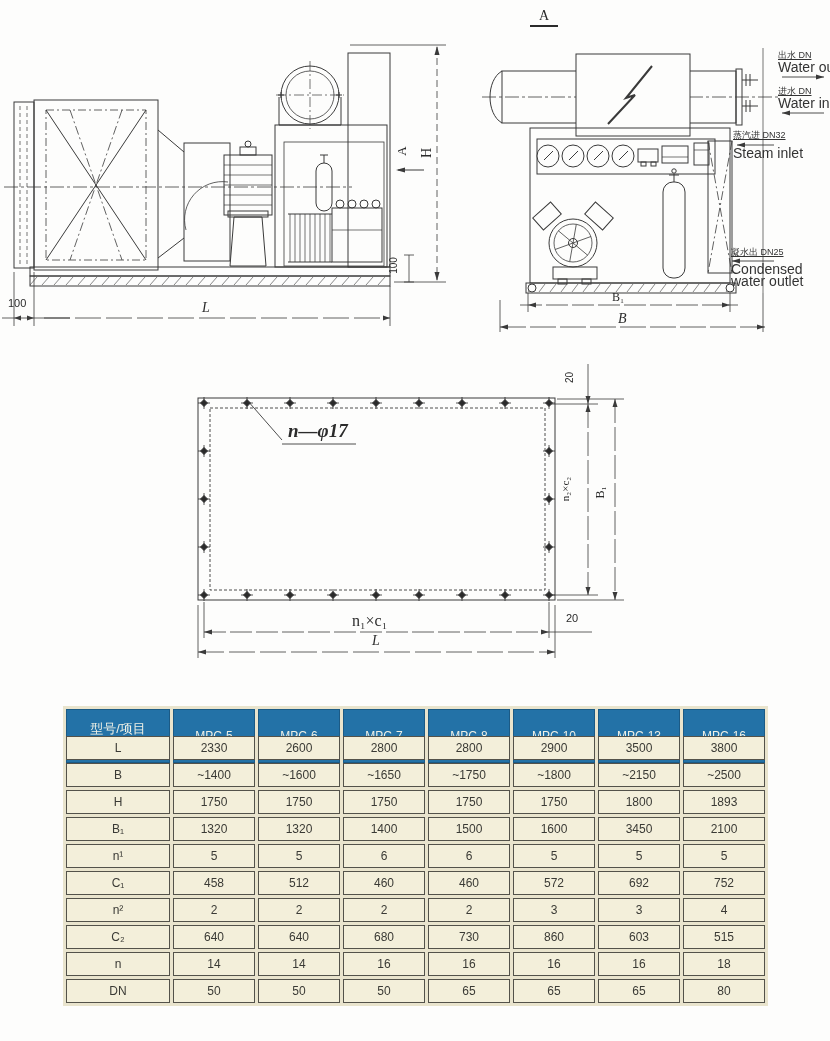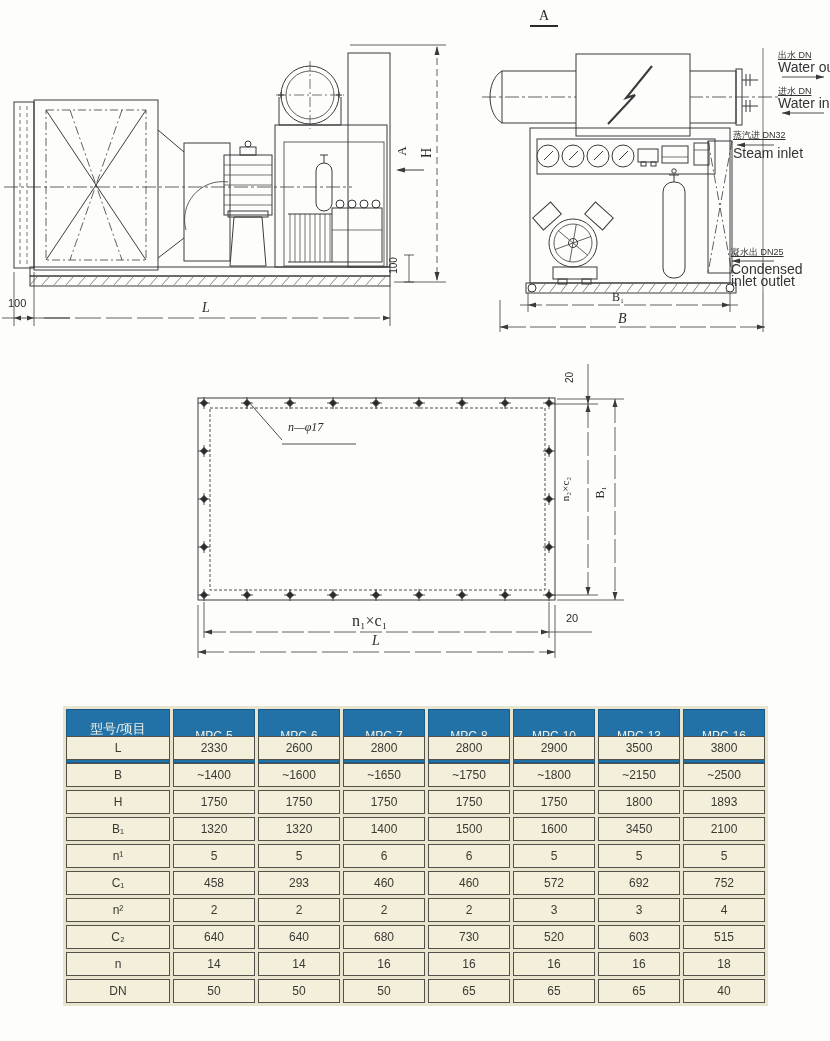--- a/index.html
+++ b/index.html
@@ -316,23 +316,23 @@
   <span class="lbl serif" style="left:618px;top:311px;font-size:14px;font-style:italic;">B</span>
 
   <span class="lbl ann cn" style="left:778px;top:50px;">出水 DN</span>
   <span class="lbl ann" style="left:778px;top:62px;">Water out</span>
   <span class="lbl ann cn" style="left:778px;top:86px;">进水 DN</span>
   <span class="lbl ann" style="left:778px;top:98px;">Water in</span>
   <span class="lbl ann cn" style="left:733px;top:130px;text-align:right;">蒸汽进 DN32</span>
   <span class="lbl ann" style="left:733px;top:148px;text-align:right;">Steam inlet</span>
   <span class="lbl ann cn" style="left:731px;top:247px;">凝水出 DN25</span>
   <span class="lbl ann" style="left:731px;top:264px;">Condensed</span>
-  <span class="lbl ann" style="left:731px;top:276px;">inlet outlet</span>
-
-  <span class="lbl serif" style="left:288px;top:420px;font-size:12px;font-style:italic;">n—φ17</span>
+  <span class="lbl ann" style="left:731px;top:276px;">water outlet</span>
+
+  <span class="lbl serif" style="left:288px;top:420px;font-size:19px;font-style:italic;font-weight:bold;">n—φ17</span>
   <span class="lbl rot" style="left:564px;top:372px;font-size:10px;">20</span>
   <span class="lbl serif rot" style="left:553px;top:483px;font-size:11px;">n₂×c₂</span>
   <span class="lbl serif rot" style="left:594px;top:485px;font-size:12px;">B₁</span>
   <span class="lbl serif" style="left:352px;top:612px;font-size:16px;">n₁×c₁</span>
   <span class="lbl" style="left:566px;top:612px;font-size:11px;">20</span>
   <span class="lbl serif" style="left:372px;top:633px;font-size:14px;font-style:italic;">L</span>
 
   <div id="spec-table">
     <div class="cell head hrow">
       <div class="h-cn">型号/项目</div>
@@ -386,57 +386,57 @@
     <div class="cell">5</div>
     <div class="cell">5</div>
     <div class="cell">6</div>
     <div class="cell">6</div>
     <div class="cell">5</div>
     <div class="cell">5</div>
     <div class="cell">5</div>
 
     <div class="cell">C₁</div>
     <div class="cell">458</div>
-    <div class="cell">293</div>
+    <div class="cell">512</div>
     <div class="cell">460</div>
     <div class="cell">460</div>
     <div class="cell">572</div>
     <div class="cell">692</div>
     <div class="cell">752</div>
 
     <div class="cell">n²</div>
     <div class="cell">2</div>
     <div class="cell">2</div>
     <div class="cell">2</div>
     <div class="cell">2</div>
     <div class="cell">3</div>
     <div class="cell">3</div>
     <div class="cell">4</div>
 
     <div class="cell">C₂</div>
     <div class="cell">640</div>
     <div class="cell">640</div>
     <div class="cell">680</div>
     <div class="cell">730</div>
-    <div class="cell">520</div>
+    <div class="cell">860</div>
     <div class="cell">603</div>
     <div class="cell">515</div>
 
     <div class="cell">n</div>
     <div class="cell">14</div>
     <div class="cell">14</div>
     <div class="cell">16</div>
     <div class="cell">16</div>
     <div class="cell">16</div>
     <div class="cell">16</div>
     <div class="cell">18</div>
 
     <div class="cell">DN</div>
     <div class="cell">50</div>
     <div class="cell">50</div>
     <div class="cell">50</div>
     <div class="cell">65</div>
     <div class="cell">65</div>
     <div class="cell">65</div>
-    <div class="cell">40</div>
+    <div class="cell">80</div>
   </div>
 
 </div>
 
 </body></html>

